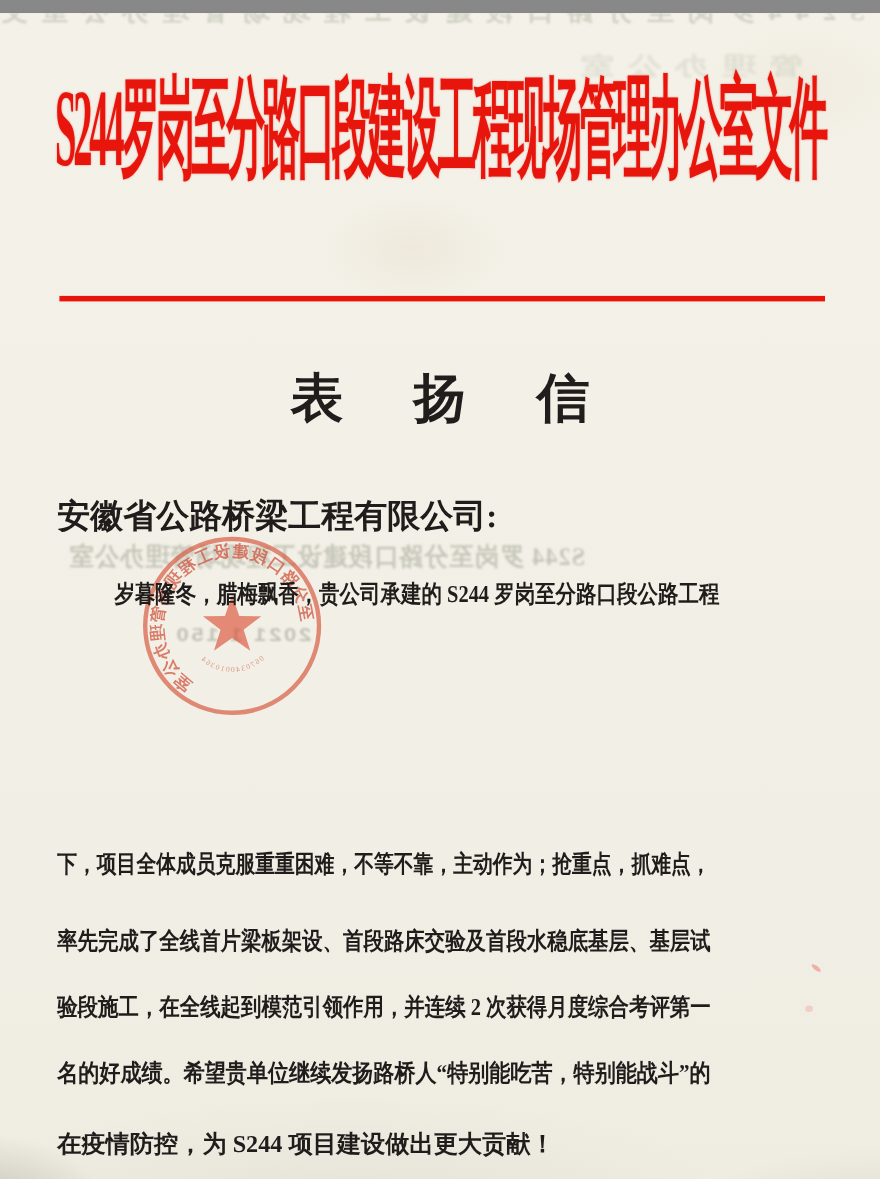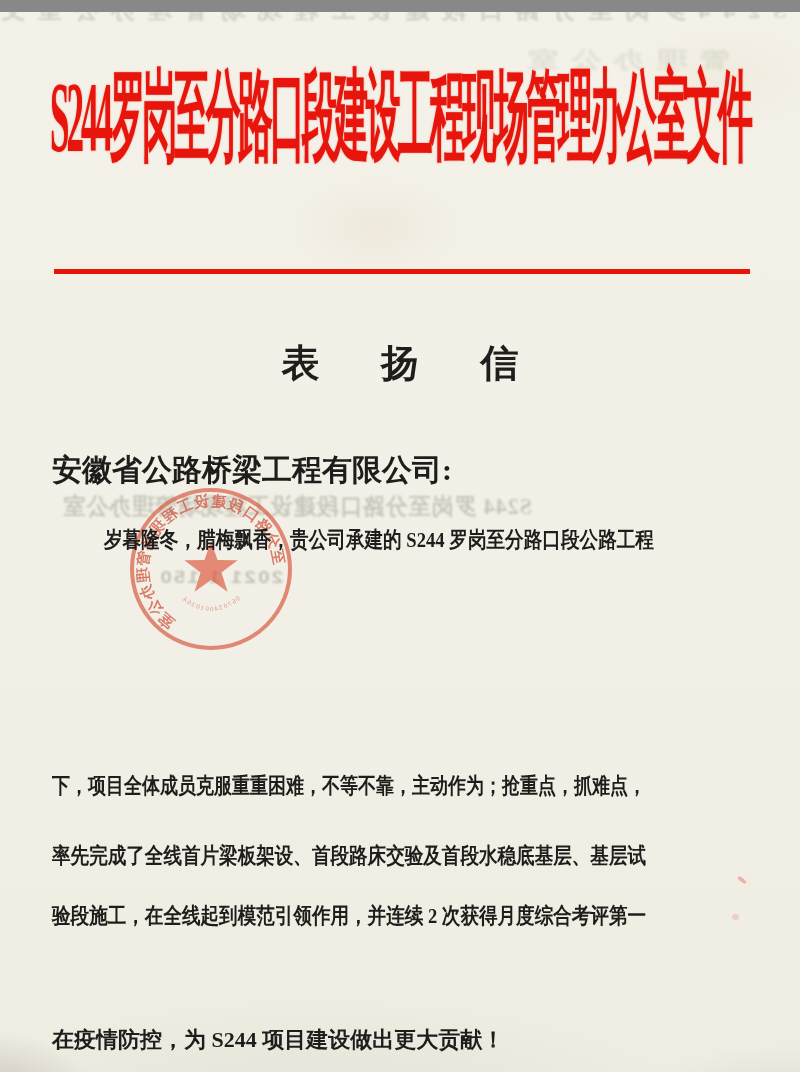--- a/index.html
+++ b/index.html
@@ -33,21 +33,21 @@
     filter:blur(.8px);font-family:"Liberation Sans","DejaVu Sans",sans-serif;}
 
   
   .doc-title{position:absolute;top:87px;left:0;right:0;text-align:center;
     line-height:36px;font-size:36px;font-weight:700;letter-spacing:-3px;
     color:#e7150b;white-space:nowrap;text-shadow:0 0 1px rgba(230,20,10,.55);}
   .red-rule{position:absolute;top:257px;left:54px;width:696px;height:5px;
     background:#e8140a;}
 
   .letter-title{position:absolute;top:327px;left:0;right:0;text-align:center;
-    line-height:48px;font-size:38px;font-weight:700;letter-spacing:26px;
+    line-height:48px;font-size:48px;font-weight:700;letter-spacing:26px;
     text-indent:26px;color:#1f1e1c;}
 
   .salutation{position:absolute;top:441px;left:52px;line-height:34px;
     font-size:30px;font-weight:700;color:#1e1d1b;white-space:nowrap;}
 
   .line{position:absolute;left:52px;width:702px;line-height:34px;
     font-size:22px;font-weight:700;color:#1e1d1b;}
   .line.indent{padding-left:52px;width:650px;}
 
   
@@ -92,18 +92,19 @@
     </g>
   </svg>
 
   <div class="salutation">安徽省公路桥梁工程有限公司:</div>
 
   <div class="line indent" style="top:511px"><span class="fit" style="transform: scaleX(0.8458);">岁暮隆冬，腊梅飘香，贵公司承建的 S244 罗岗至分路口段公路工程</span></div>
 
   <div class="line" style="top:827px"><span class="fit" style="transform: scaleX(0.8438);">率先完成了全线首片梁板架设、首段路床交验及首段水稳底基层、基层试</span></div>
   <div class="line" style="top:757px"><span class="fit" style="transform: scaleX(0.8182);">下，项目全体成员克服重重困难，不等不靠，主动作为；抢重点，抓难点，</span></div>
   <div class="line" style="top:887px"><span class="fit" style="transform: scaleX(0.8438);">验段施工，在全线起到模范引领作用，并连续 2 次获得月度综合考评第一</span></div>
+  <div class="line" style="top:947px"><span class="fit" style="transform: scaleX(0.871);">名的好成绩。希望贵单位继续发扬路桥人“特别能吃苦，特别能战斗”的</span></div>
   <div class="line" style="top:1011px"><span class="fit" style="transform: scaleX(1);">在疫情防控，为 S244 项目建设做出更大贡献！</span></div>
 
   <div class="fleck f1"></div>
   <div class="fleck f2"></div>
 
 </div>
 
 </body></html>

